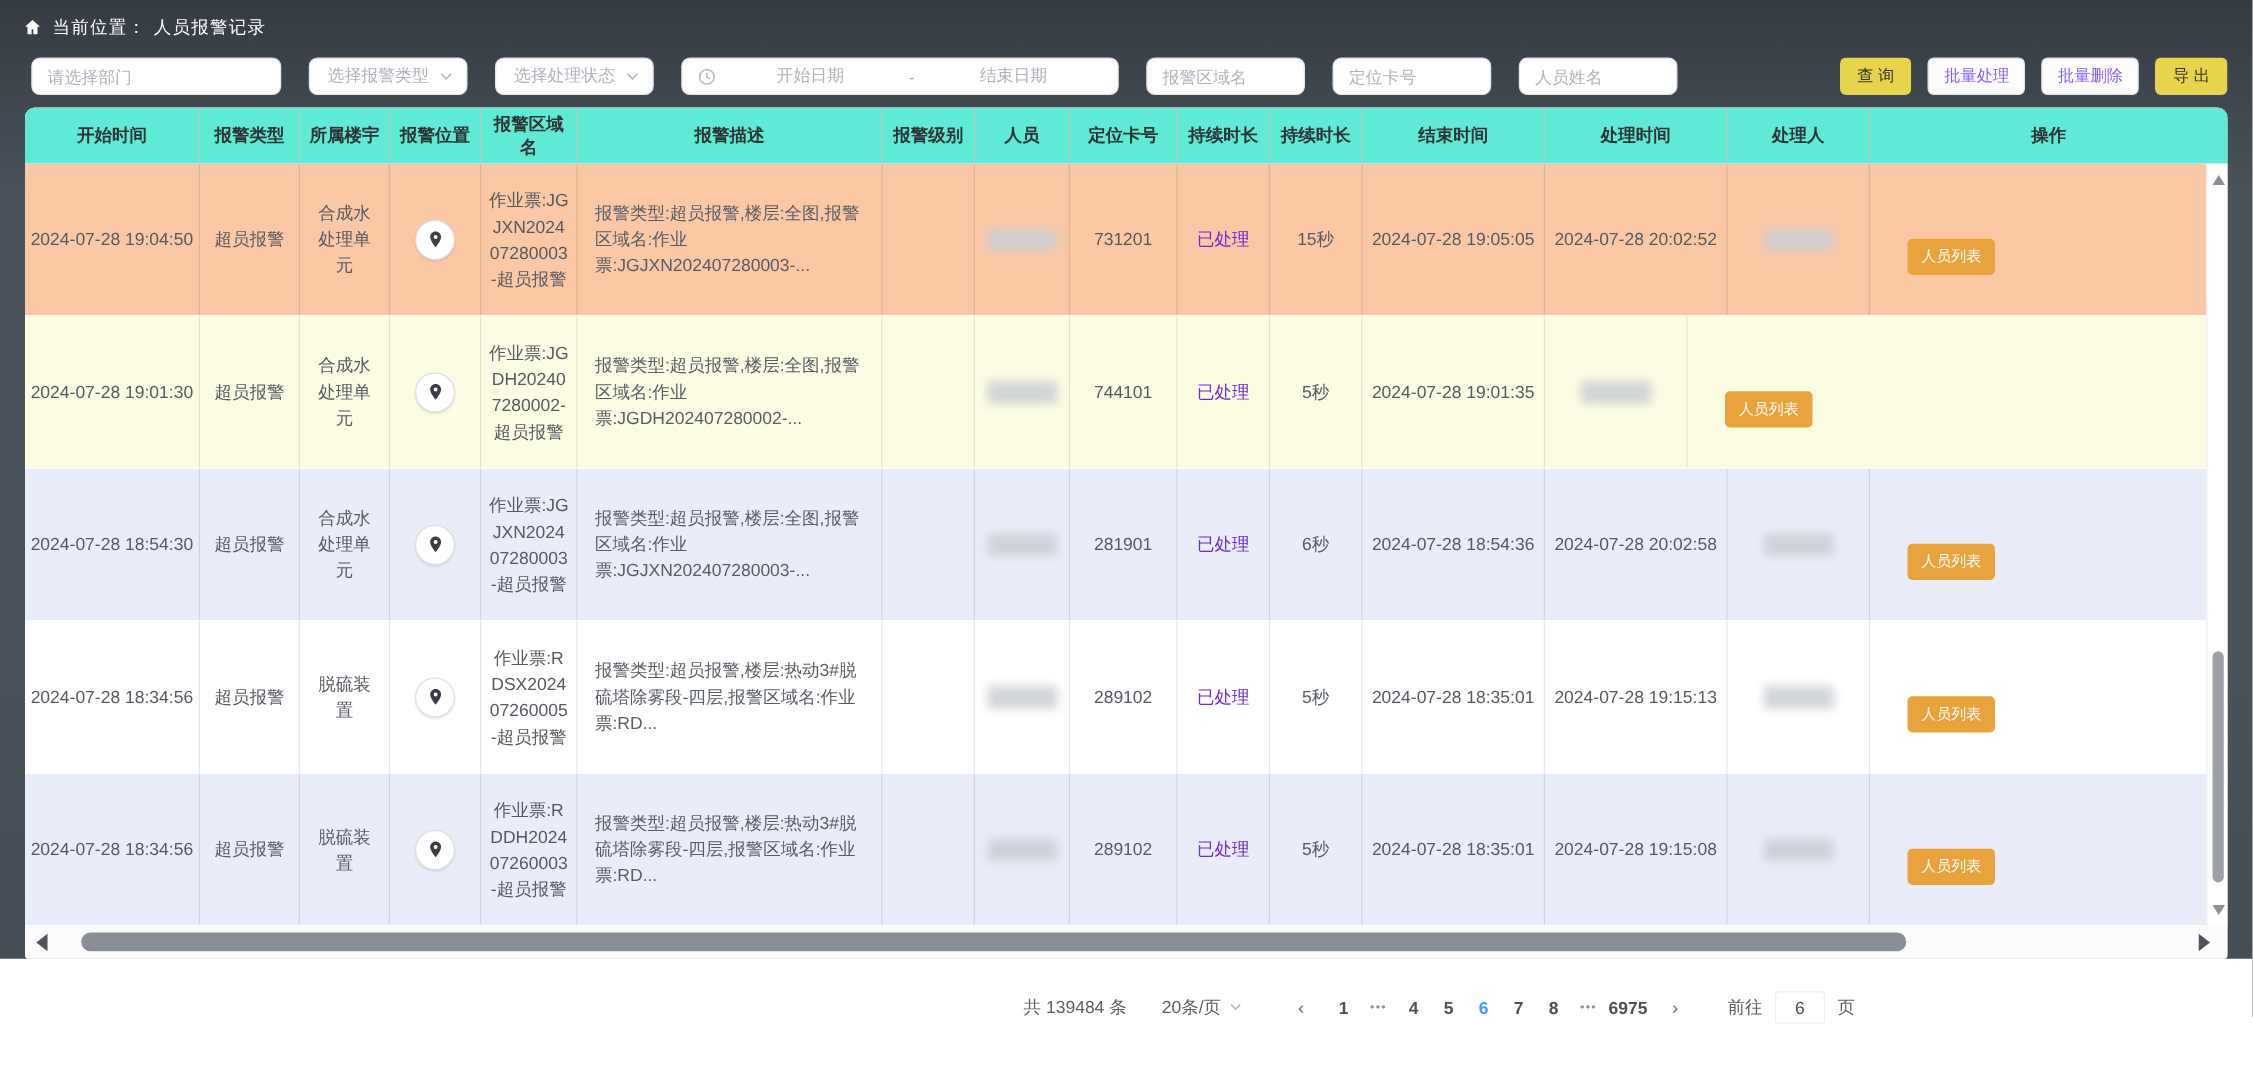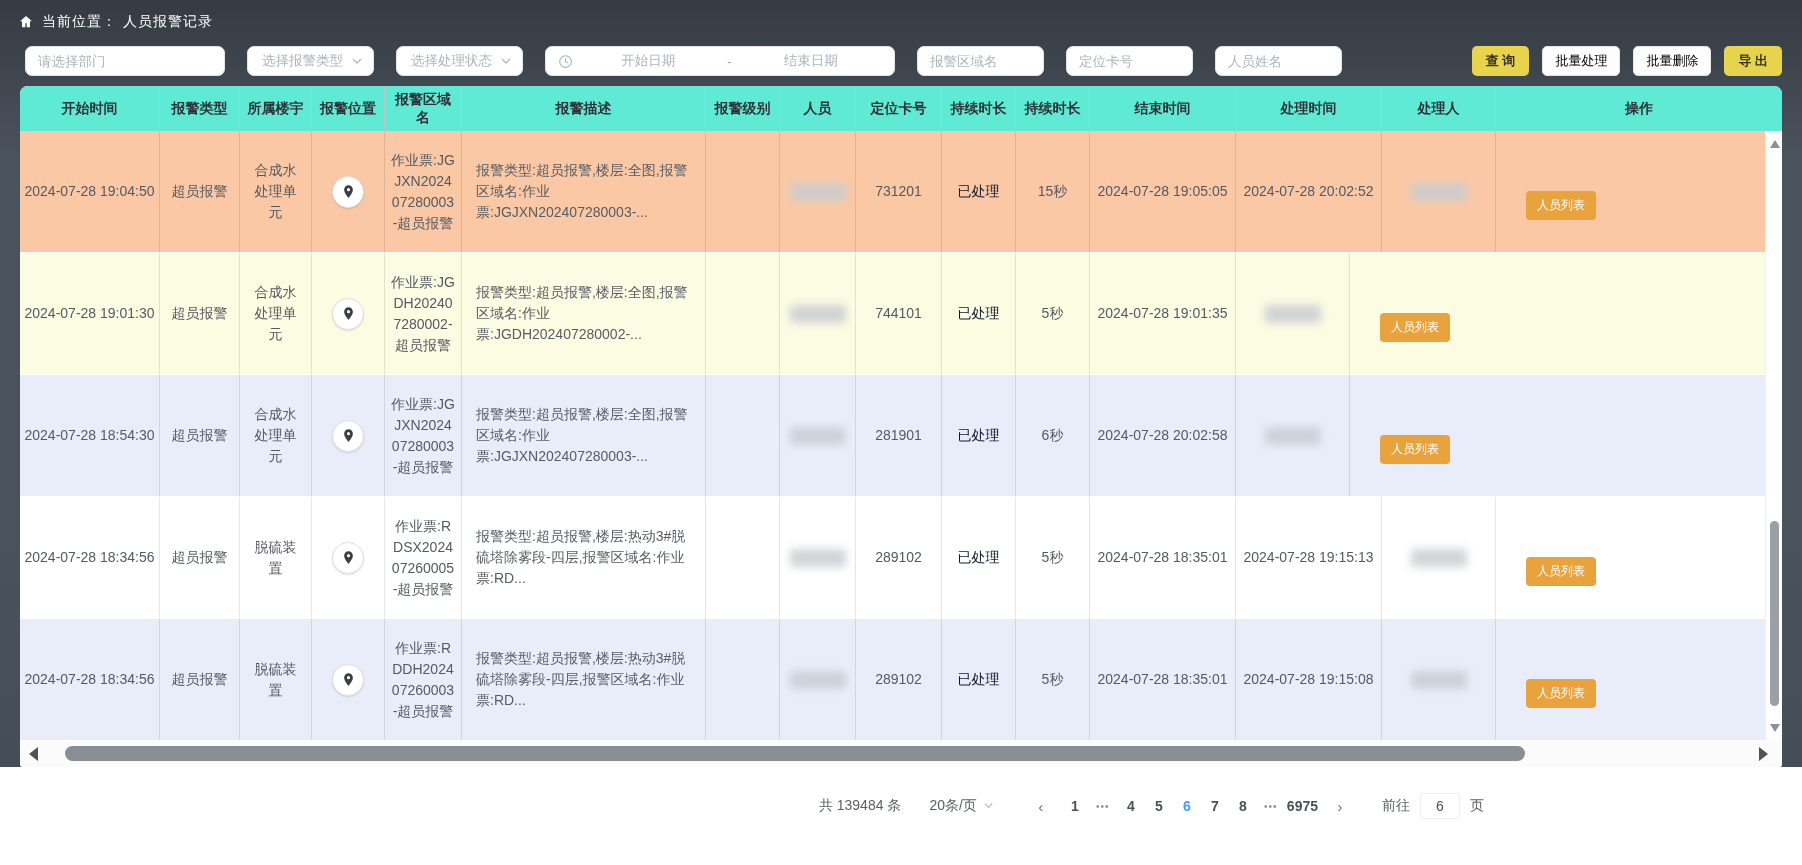--- a/index.html
+++ b/index.html
@@ -26,42 +26,42 @@
   .w127 { width:127px; margin-left:22px; }
   .f-select { justify-content:space-between; padding:0 10px 0 14px; cursor:pointer; }
   .f-daterange { width:350px; margin-left:22px; padding:0 12px; color:#aeb3bb; }
   .f-daterange .dr-part { flex:1; text-align:center; }
   .f-daterange .dr-sep { width:20px; text-align:center; color:#9ca1a8; }
   .chev { width:12px; height:12px; display:inline-flex; }
   .clock { width:15px; height:15px; display:inline-flex; margin-right:4px; }
   .f-spacer { flex:1; }
   .btn { height:30px; border-radius:5px; font-size:13px; display:flex; align-items:center; justify-content:center;
     cursor:pointer; border:1px solid transparent; white-space:nowrap; }
-  .btn-yellow { background:#e7d44c; color:#33331f; padding:0 13px; font-weight:bold; }
-  .btn-plain { background:#fdfdfd; color:#000000; border:1px solid #e2e4e8; padding:0 12px; margin-left:13px;text-align:right; }
+  .btn-yellow { background:#e7d44c; color:#33331f; padding:0 13px; font-weight:normal; }
+  .btn-plain { background:#fdfdfd; color:#8b5cf6; border:1px solid #e2e4e8; padding:0 12px; margin-left:13px;text-align:right; }
   .btn-plain + .btn-yellow { margin-left:13px; }
   
   .table-card { margin:10px 20px 0 20px; width:1762px; border-radius:8px 8px 3px 3px; overflow:hidden; background:#fff; }
   .thead { display:flex; background:#5eead4; height:45px; }
   .th { display:flex; align-items:center; justify-content:center; font-size:14px; font-weight:bold;
     color:#2f3338; border-right:1px solid #c3c3c3; text-align:center; line-height:1.25; padding:0 4px; }
   .th:last-child { border-right:none; }
   .tbody-wrap { position:relative; height:610px; background:#fff; }
   .tbody { position:absolute; left:0; top:0; right:17px; bottom:0; overflow:hidden; }
   .trow { display:flex; height:122px; border-bottom:1px solid rgba(255,255,255,0.9); }
   .td { display:flex; align-items:center; justify-content:center; font-size:14px; color:#545a61;
     border-right:1px solid rgba(0,0,0,0.10); text-align:center; line-height:1.5; padding:0 4px; }
   .td:last-child { border-right:none;margin-top:27px; }
   .c0{width:140px;} .c1{width:80px;} .c2{width:72px;} .c3{width:73px;} .c4{width:77px;}
   .c5{width:244px;} .c6{width:74px;} .c7{width:76px;} .c8{width:86px;} .c9{width:74px;}
   .c10{width:74px;} .c11{width:146px;} .c12{width:146px;} .c13{width:114px;} .c14{flex:1;}
   .td.c2 { padding:0 8px; }
   .td.c4 { word-break:break-all; padding:0 6px; }
   .td.c5 { text-align:left; justify-content:flex-start; padding:0 14px; color:#575d64; }
-  .td.c9 { color:#0f172a; }
+  .td.c9 { color:#6d28d9; }
   .td.c14 { justify-content:flex-start; padding-left:30px; }
   .pin-wrap { width:32px; height:32px; background:#fff; border:1px solid #e0e0e0; border-radius:50%;
     display:flex; align-items:center; justify-content:center; box-shadow:0 1px 2px rgba(0,0,0,0.12); cursor:pointer; }
   .blur-block { width:56px; height:18px; background:#c9cdd3; border-radius:2px; filter:blur(4px); opacity:.85; }
   .action-btn { background:#e9a33d; color:#fff; font-size:12px; padding:6px 11px; border-radius:4px;
     border:none; cursor:pointer; font-family:inherit; }
   
   .vscroll { position:absolute; top:0; right:0; width:17px; height:100%; background:#fff; border-left:1px solid #f0f0f0; }
   .v-up { position:absolute; top:9px; left:3.5px; width:0; height:0; border-left:5px solid transparent;
     border-right:5px solid transparent; border-bottom:8px solid #8a9097; }
@@ -248,20 +248,21 @@
     </div>
     <div class="td c4">作业票:JGJXN202407280003-超员报警</div>
     <div class="td c5">报警类型:超员报警,楼层:全图,报警区域名:作业票:JGJXN202407280003-...</div>
     <div class="td c6"></div>
     <div class="td c7">
             <span class="blur-block"></span>
           </div>
     <div class="td c8">281901</div>
     <div class="td c9">已处理</div>
     <div class="td c10">6秒</div>
+    <div class="td c11">2024-07-28 18:54:36</div>
     <div class="td c12">2024-07-28 20:02:58</div>
     <div class="td c13">
             <span class="blur-block"></span>
           </div>
     <div class="td c14">
       <button class="action-btn">人员列表</button>
     </div>
   </div>
 
   <div class="trow" style="background: rgb(255, 255, 255);">

